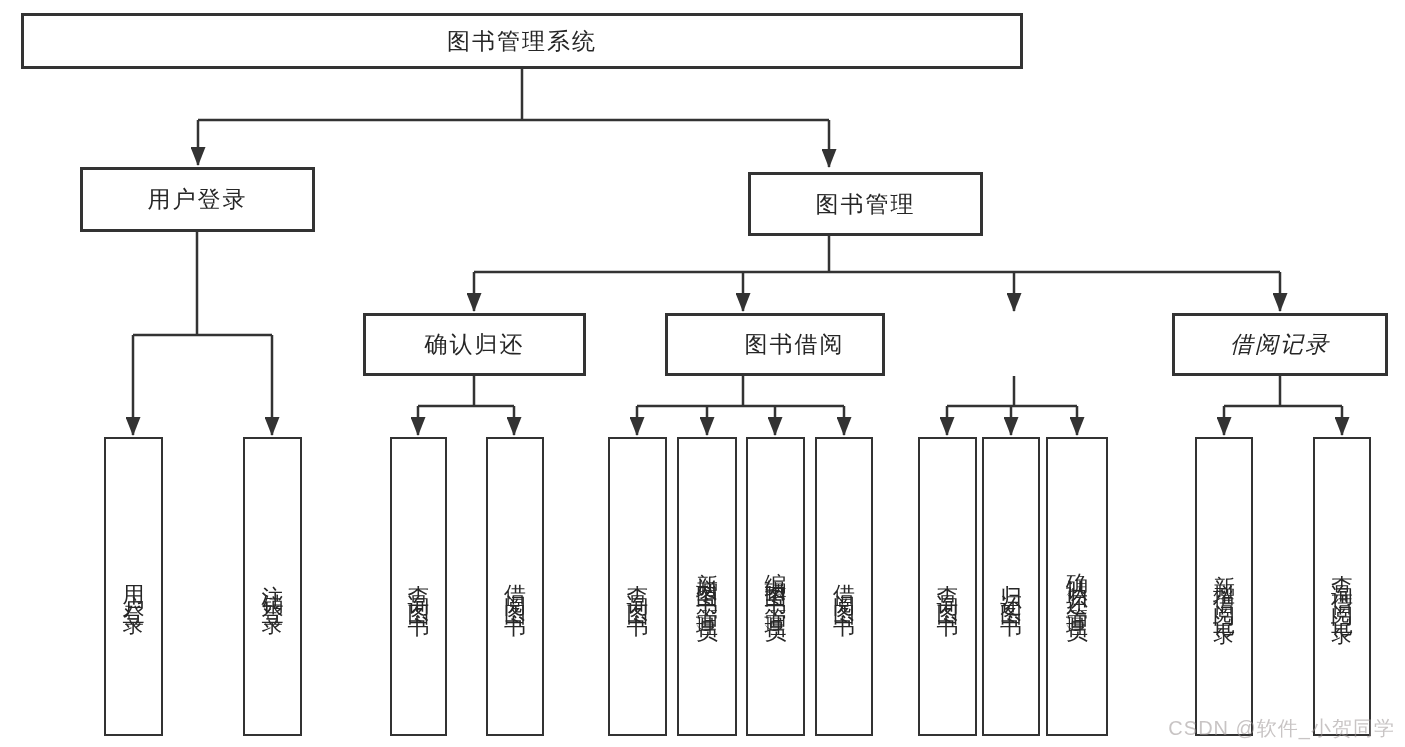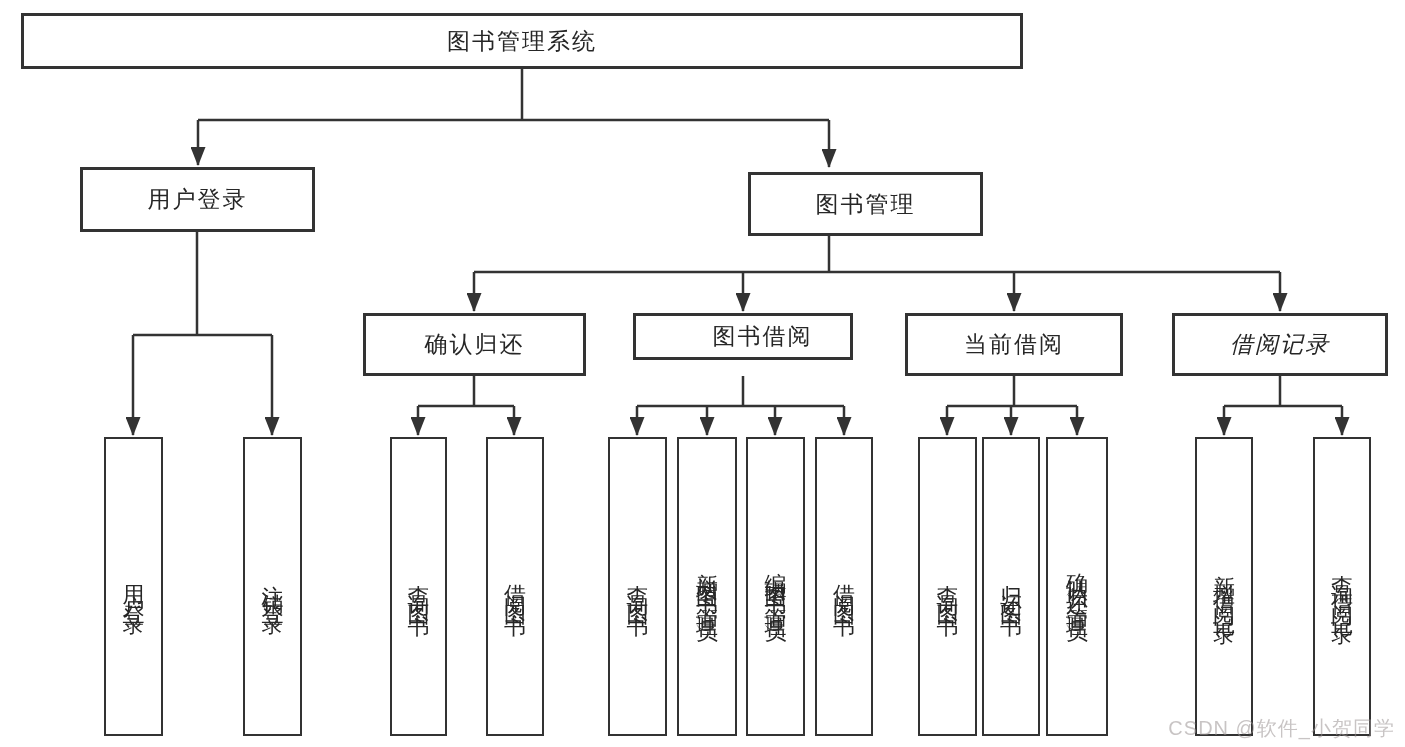--- a/index.html
+++ b/index.html
@@ -80,22 +80,21 @@
     <path d="M1224 406 V435" fill="none" stroke="#333333" stroke-width="2.5" marker-end="url(#arr)"></path>
     <path d="M1342 406 V435" fill="none" stroke="#333333" stroke-width="2.5" marker-end="url(#arr)"></path>
   </svg>
 
   <div class="node" style="left:21px;top:13px;width:1002px;height:56px;">图书管理系统</div>
 
   <div class="node" style="left:80px;top:167px;width:235px;height:65px;">用户登录</div>
   <div class="node" style="left:712px;top:172px;width:235px;height:64px;margin-left:36px;">图书管理</div>
 
   <div class="node" style="left:363px;top:313px;width:223px;height:63px;">确认归还</div>
-  <div class="node" style="left:633px;top:313px;width:220px;height:47px;padding-left:39px;">图书借阅</div>
-  <div class="node" style="left:905px;top:313px;width:218px;height:63px;">当前借阅</div>
+  <div class="node" style="left:665px;top:313px;width:220px;height:63px;padding-left:39px;">图书借阅</div>
   <div class="node" style="left:1172px;top:313px;width:216px;height:63px;font-style:italic;">借阅记录</div>
 
   <div class="node leaf" style="left:104px;top:437px;width:59px;height:299px;">
     <span>用户登录</span>
     </div>
   <div class="node leaf" style="left:243px;top:437px;width:59px;height:299px;">
     <span>注销登录</span>
     </div>
 
   <div class="node leaf" style="left:390px;top:437px;width:57px;height:299px;">

